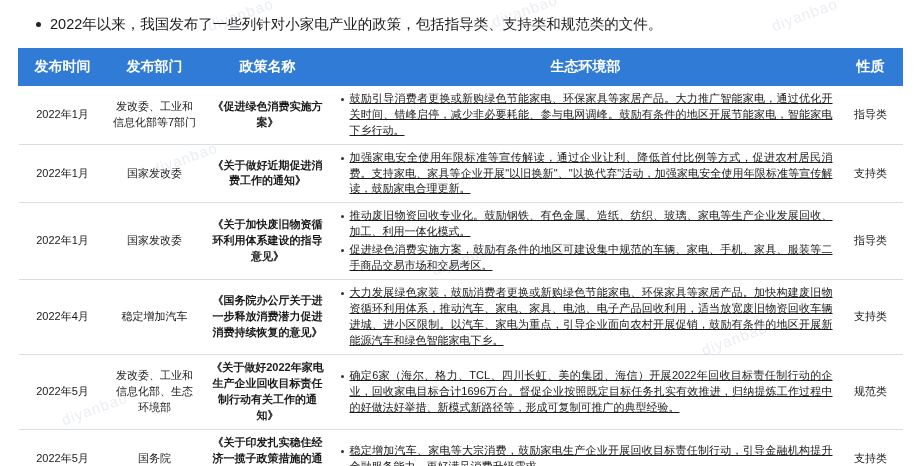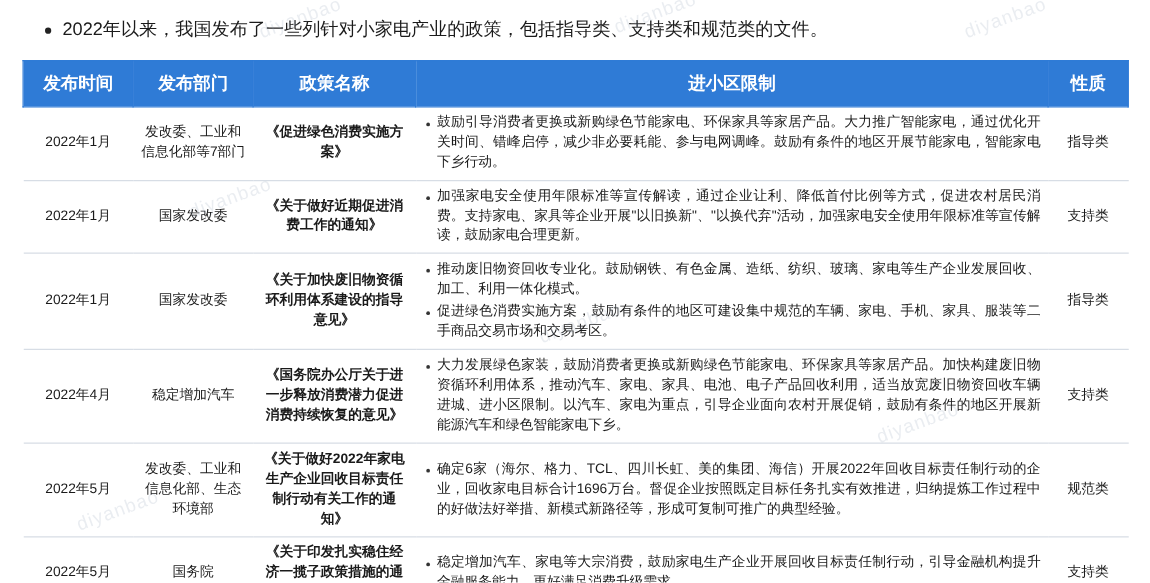--- a/index.html
+++ b/index.html
@@ -83,20 +83,21 @@
   table.policy td.c-type {
     text-align: center;
   }
   table.policy td.c-name {
     font-size: 11px;
     font-weight: bold;
   }
   table.policy td.c-content {
     text-align: left;
     padding-left: 8px;
+    text-decoration: underline;
   }
   .bullets {
     margin: 0;
     padding: 0;
     list-style: none;
   }
   .bullets li {
     display: flex;
     align-items: flex-start;
     margin-bottom: 2px;
@@ -144,21 +145,21 @@
       <col class="w-dept">
       <col class="w-name">
       <col class="w-content">
       <col class="w-type">
     </colgroup>
     <thead>
       <tr>
         <th>发布时间</th>
         <th>发布部门</th>
         <th>政策名称</th>
-        <th>进小区限制</th>
+        <th>生态环境部</th>
         <th>性质</th>
       </tr>
     </thead>
     <tbody>
 
       <tr>
         <td class="c-time">2022年1月</td>
         <td class="c-dept">发改委、工业和信息化部等7部门</td>
         <td class="c-name">《促进绿色消费实施方案》</td>
         <td class="c-content">

